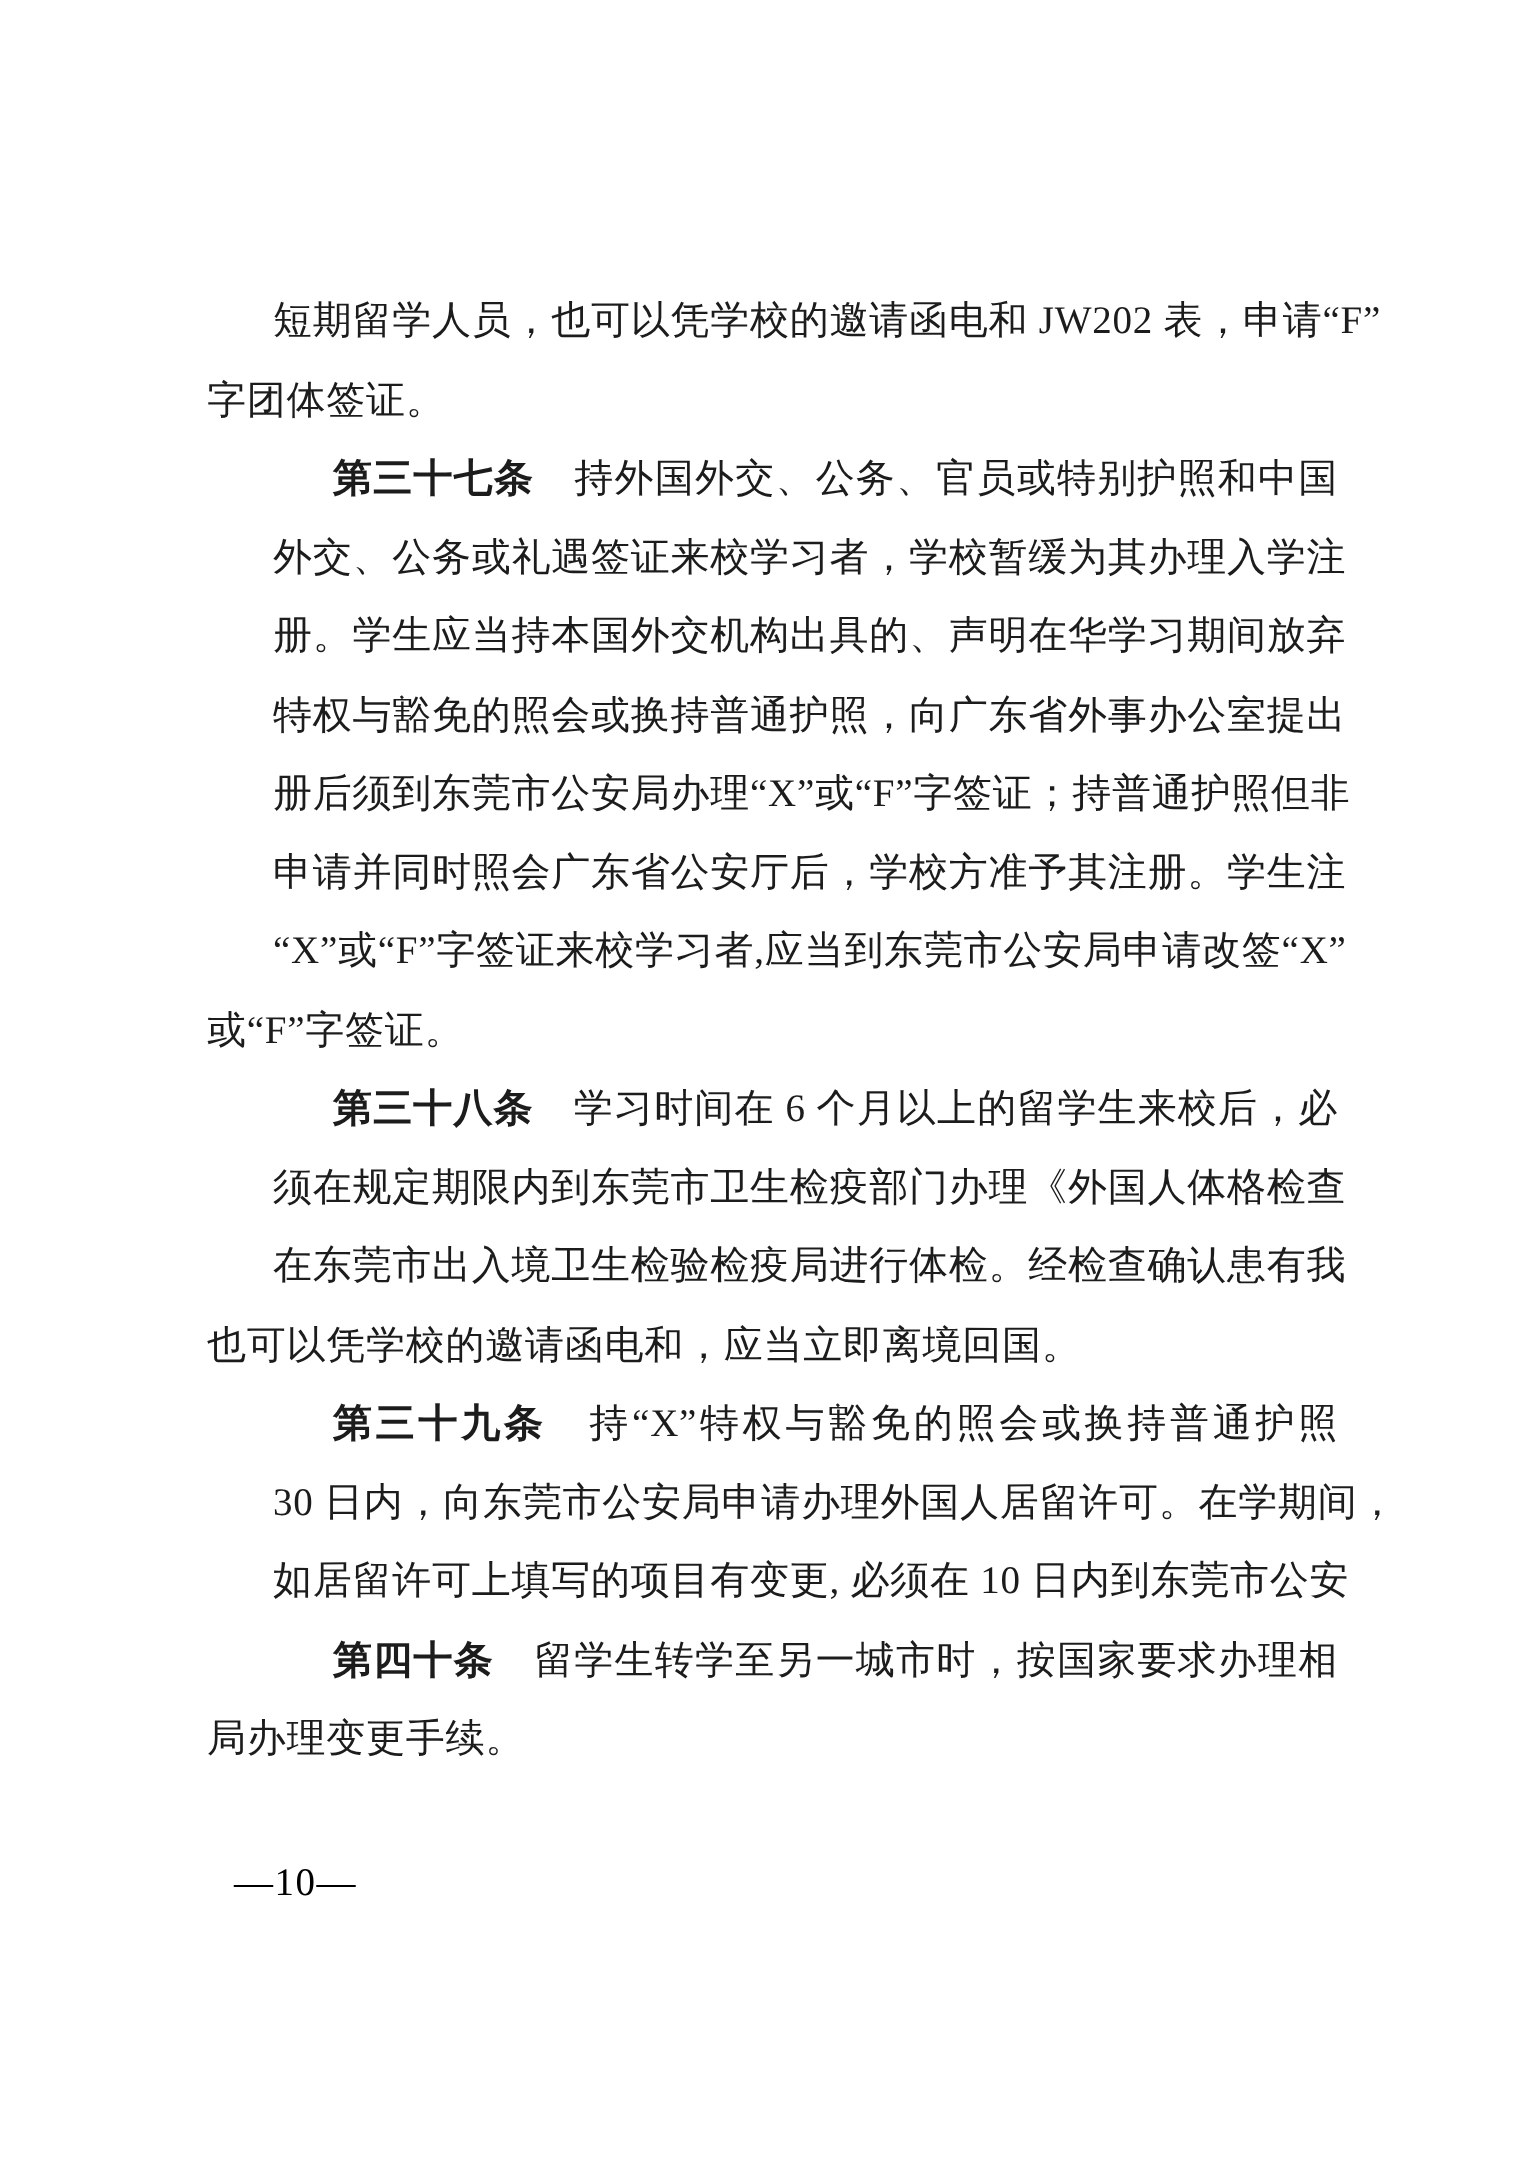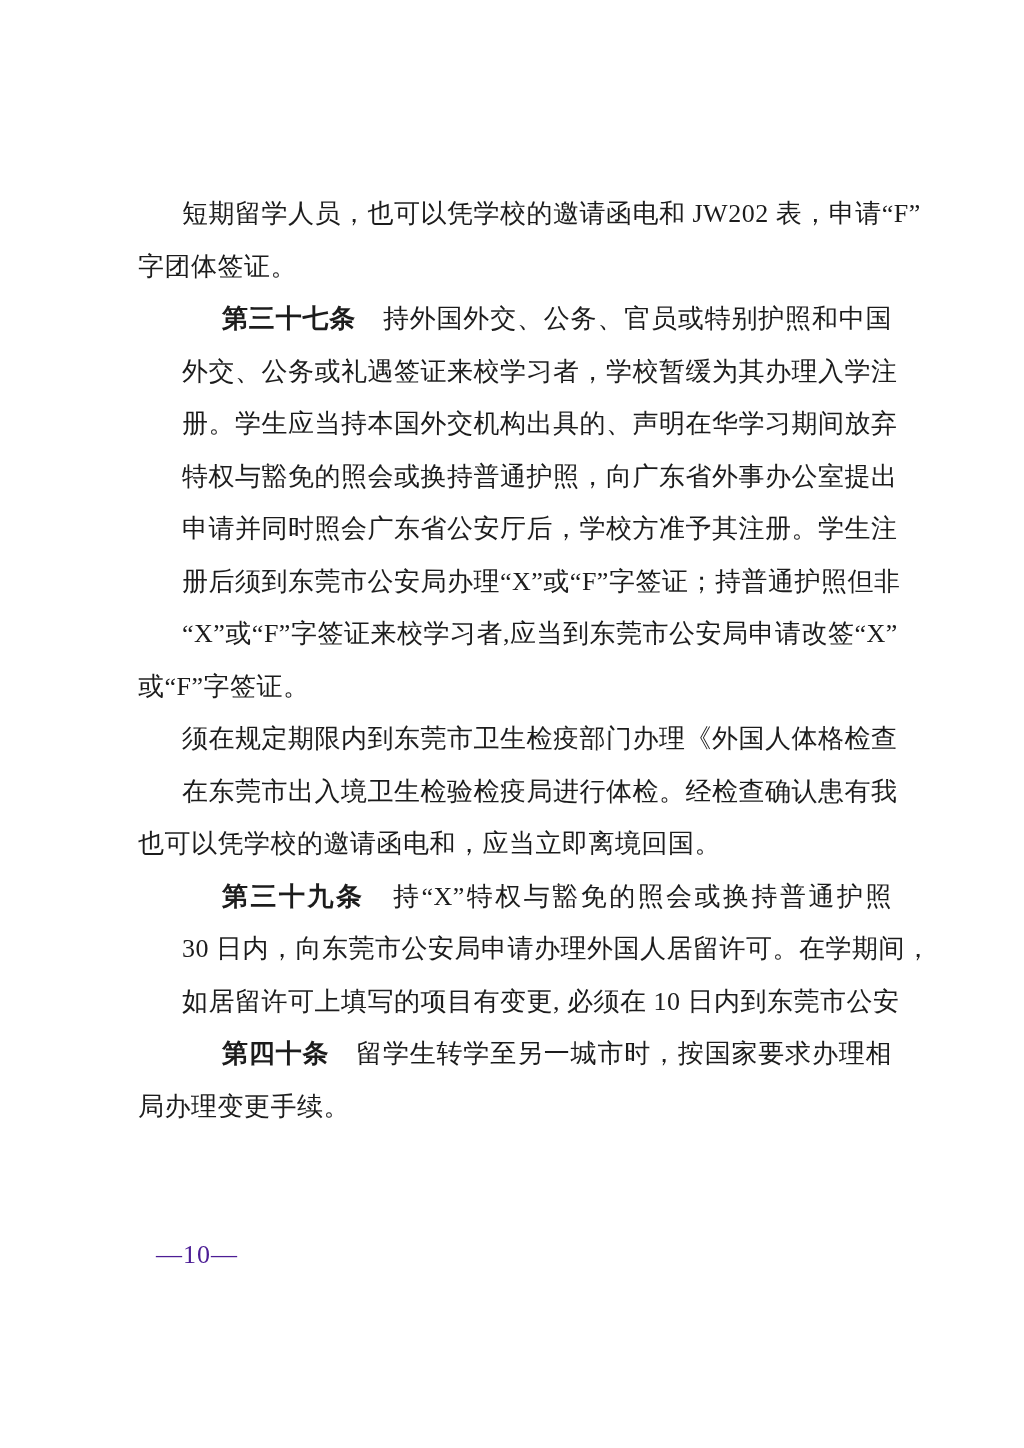--- a/index.html
+++ b/index.html
@@ -43,38 +43,39 @@
     font-weight: 700;
     font-family: Liberation Serif, serif;
   }
   .page-number {
     position: absolute;
     left: 156px;
     top: 1240px;
     font-size: 26px;
     letter-spacing: 1px;
     font-family: "Liberation Serif", "DejaVu Serif", serif;
-    color: #4c1d95;
+    color: #000000;
   }
 </style>
 </head>
 <body>
 
 <div class="page">
   <div class="content">
       <div class="line fill"><span>短期留学人员，也可以凭学校的邀请函电和 JW202 表，申请“F”</span></div>
       <div class="line"><span>字团体签证。</span></div>
       <div class="line indent fill"><span class="bold">第三十七条</span><span>　持外国外交、公务、官员或特别护照和中国</span></div>
       <div class="line fill"><span>外交、公务或礼遇签证来校学习者，学校暂缓为其办理入学注</span></div>
       <div class="line fill"><span>册。学生应当持本国外交机构出具的、声明在华学习期间放弃</span></div>
       <div class="line fill"><span>特权与豁免的照会或换持普通护照，向广东省外事办公室提出</span></div>
+      <div class="line fill"><span>册后须到东莞市公安局办理“X”或“F”字签证；持普通护照但非</span></div>
       <div class="line fill"><span>申请并同时照会广东省公安厅后，学校方准予其注册。学生注</span></div>
-      <div class="line fill"><span>册后须到东莞市公安局办理“X”或“F”字签证；持普通护照但非</span></div>
       <div class="line fill"><span>“X”或“F”字签证来校学习者,应当到东莞市公安局申请改签“X”</span></div>
       <div class="line"><span>或“F”字签证。</span></div>
+      <div class="line indent fill"><span class="bold">第三十八条</span><span>　学习时间在 6 个月以上的留学生来校后，必</span></div>
       <div class="line fill"><span>须在规定期限内到东莞市卫生检疫部门办理《外国人体格检查</span></div>
       <div class="line fill"><span>在东莞市出入境卫生检验检疫局进行体检。经检查确认患有我</span></div>
       <div class="line"><span>也可以凭学校的邀请函电和，应当立即离境回国。</span></div>
       <div class="line indent fill"><span class="bold">第三十九条</span><span>　持“X”特权与豁免的照会或换持普通护照</span></div>
       <div class="line fill"><span>30 日内，向东莞市公安局申请办理外国人居留许可。在学期间，</span></div>
       <div class="line fill"><span>如居留许可上填写的项目有变更, 必须在 10 日内到东莞市公安</span></div>
       <div class="line indent fill"><span class="bold">第四十条</span><span>　留学生转学至另一城市时，按国家要求办理相</span></div>
       <div class="line"><span>局办理变更手续。</span></div>
     </div>
   <div class="page-number">—10—</div>

